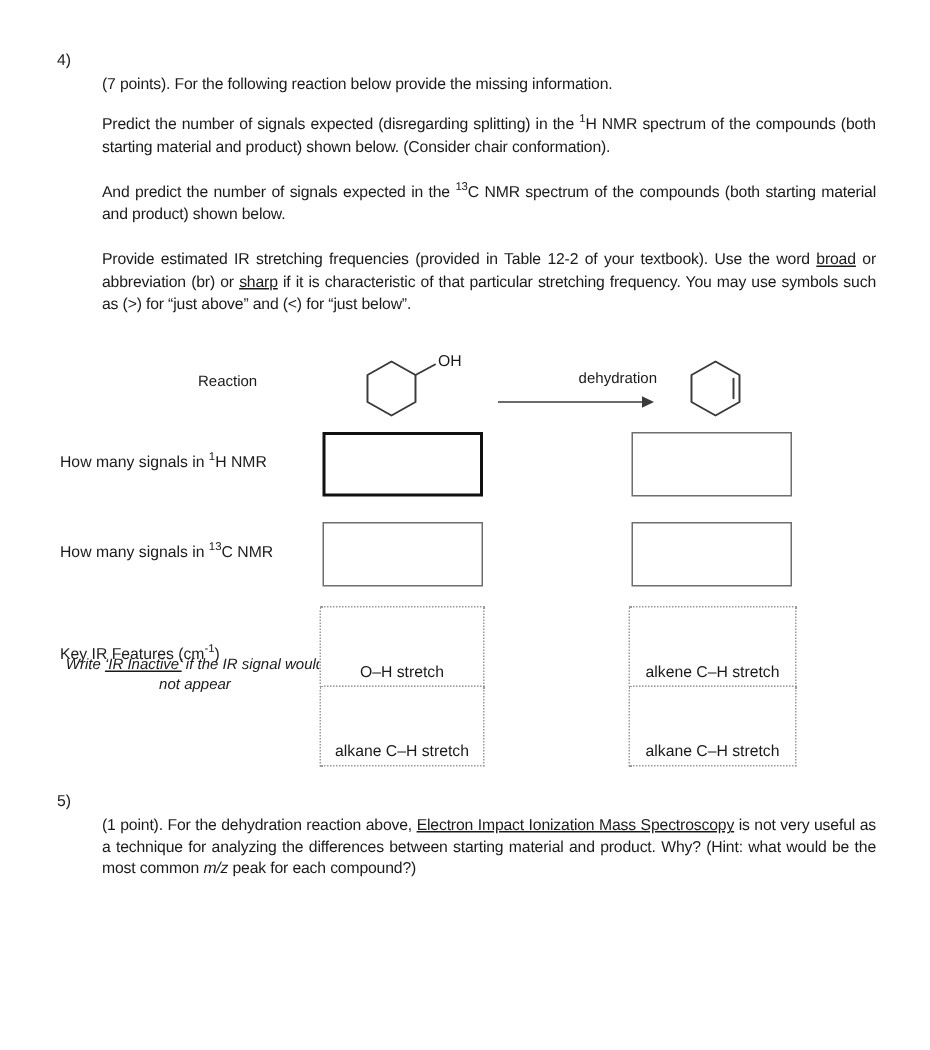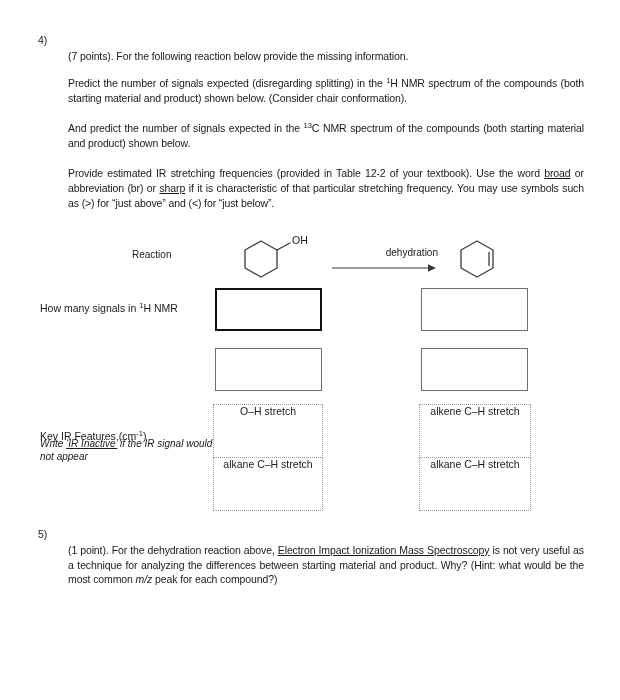--- a/index.html
+++ b/index.html
@@ -95,20 +95,21 @@
     width: 108px;
     text-align: right;
     font-size: 10px;
   }
 
   
   .row-label {
     position: absolute;
     font-size: 10.5px;
     line-height: 14px;
+    text-align: center;
   }
   #lbl-h   { left: 40px; top: 301px; }
   #lbl-c   { left: 40px; top: 361px; }
   #lbl-ir  { left: 40px; top: 429px; }
   #lbl-ir-note {
     left: 40px; top: 437px;
     font-style: italic;
     font-size: 10px;
     line-height: 13px;
     width: 180px;
@@ -118,21 +119,21 @@
   .ansbox {
     position: absolute;
     background: #ffffff;
     box-sizing: border-box;
   }
   .ansbox.bold    { border: 2.4px solid #111111; }
   .ansbox.regular { border: 1.1px solid #6e6e6e; }
   .ansbox.dotted  {
     border: 1px dotted #9a9a9a;
     display: flex;
-    align-items: flex-start;
+    align-items: flex-end;
     justify-content: center;
   }
   .ansbox.dotted .hint {
     font-size: 10.5px;
     padding-bottom: 3px;
     color: #1a1a1a;
     white-space: nowrap;
   }
 
   #box-h-sm { left: 215px; top: 288px; width: 107px; height: 43px; }
@@ -189,20 +190,21 @@
       <polygon points="14,17 30,8 46,17 46,35 30,44 14,35"></polygon>
       <line x1="42" y1="19.5" x2="42" y2="32.5"></line>
     </g>
   </svg>
 
   <div class="row-label" id="lbl-h"><span>How many signals in </span><sup class="sm">1</sup><span>H NMR</span></div>
 
   <div class="ansbox bold" id="box-h-sm"></div>
   <div class="ansbox regular" id="box-h-pr"></div>
 
+  <div class="row-label" id="lbl-c"><span>How many signals in </span><sup class="sm">13</sup><span>C NMR</span></div>
 
   <div class="ansbox regular" id="box-c-sm"></div>
   <div class="ansbox regular" id="box-c-pr"></div>
 
   <div class="row-label" id="lbl-ir"><span>Key IR Features (cm</span><sup class="sm">-1</sup><span>)</span></div>
 
   <div class="row-label" id="lbl-ir-note"><span>Write </span><i class="ul">‘IR Inactive’</i><span> if the IR signal would not appear</span></div>
 
   <div class="ansbox dotted" id="box-ir-sm-1">
     <span class="hint">O–H stretch</span>

